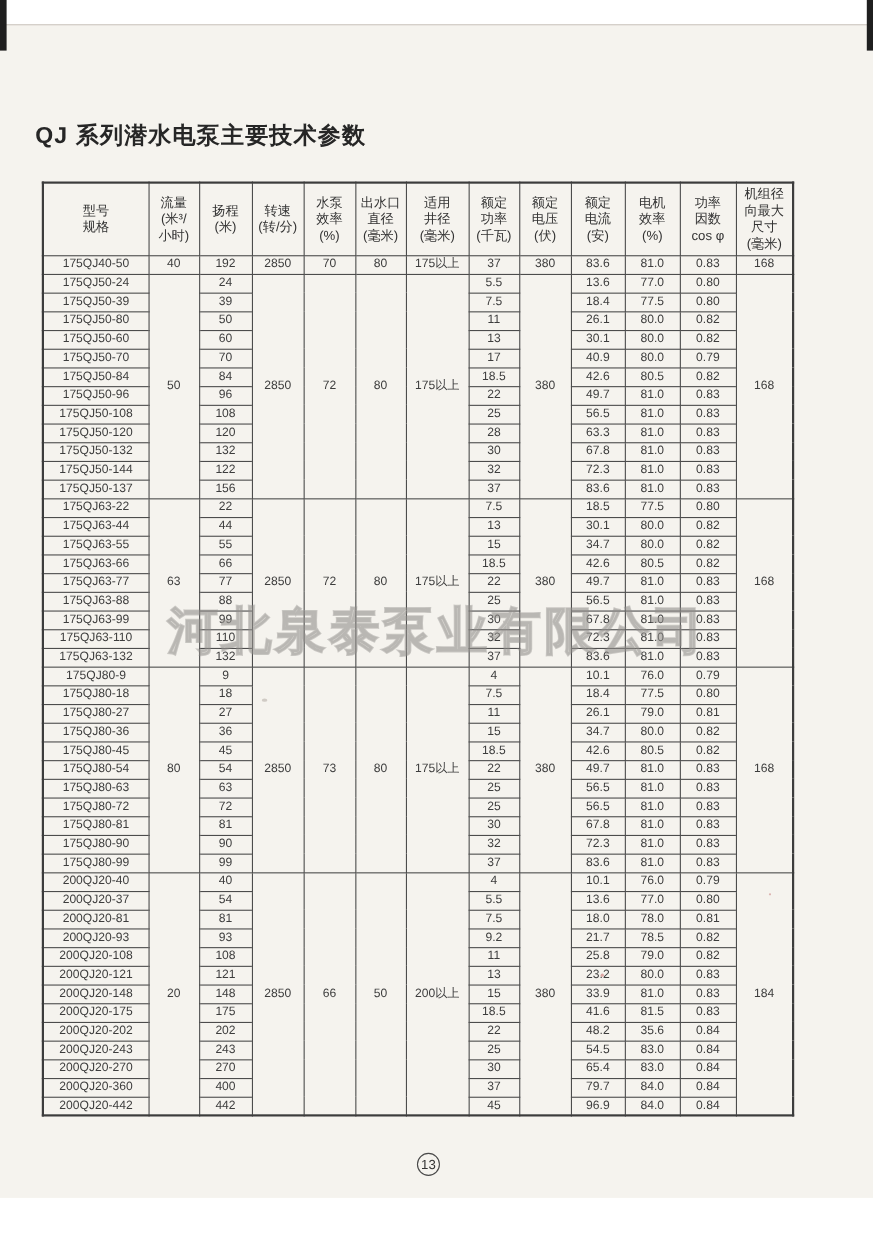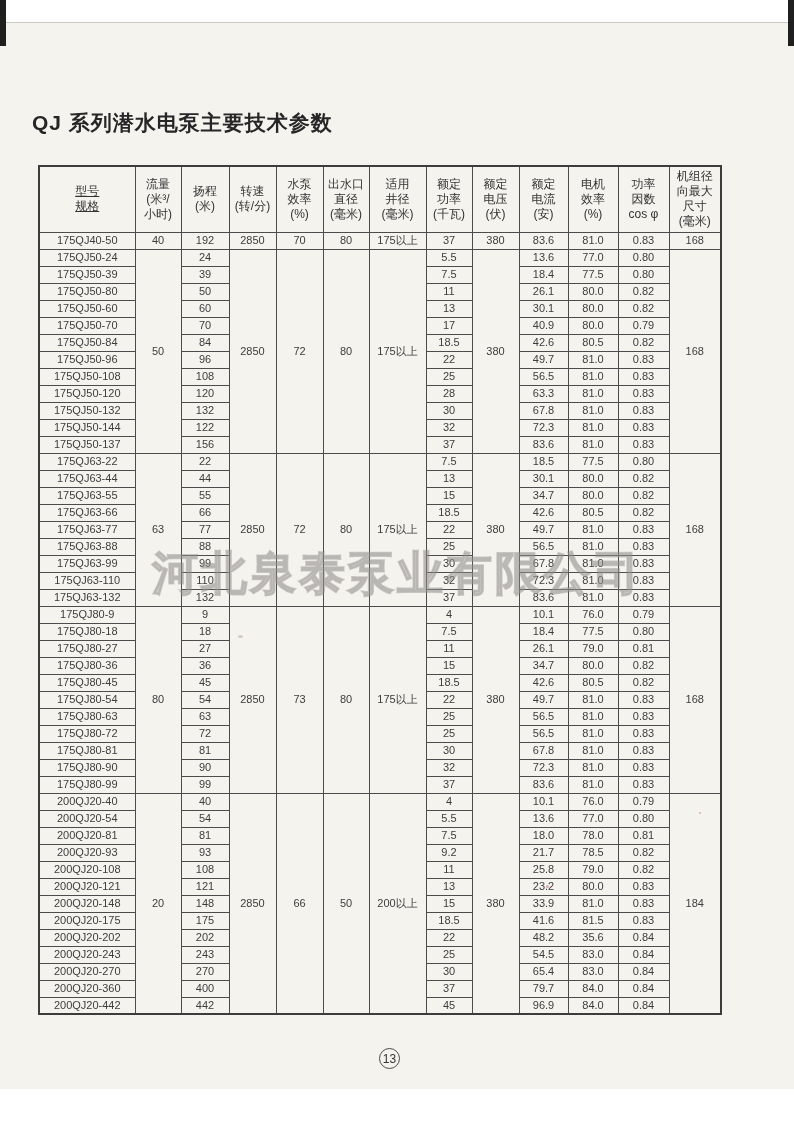--- a/index.html
+++ b/index.html
@@ -29,21 +29,21 @@
   }
   table.spec th, table.spec td{
     border:1px solid #4c4c4c;text-align:center;vertical-align:middle;
     padding:0;overflow:hidden;
   }
   table.spec thead tr{height:66px;}
   table.spec th{font-weight:normal;font-size:12px;line-height:1.25;color:#333;}
   table.spec tbody tr{height:17px;}
   table.spec td{font-size:11px;line-height:1;white-space:nowrap;color:#3d3d3d;}
   .hwrap{display:flex;flex-direction:column;justify-content:center;height:100%;}
-  .hwrap.spread{justify-content:flex-start;padding:7px 0;box-sizing:border-box;text-decoration:underline;}
+  .hwrap.spread{justify-content:flex-start;padding:7px 0;box-sizing:border-box;}
   .watermark{
     position:absolute;top:520px;left:0;width:100%;text-align:center;
     font-size:46px;font-weight:bold;letter-spacing:3px;white-space:nowrap;
     color:rgba(158,155,150,0.34);
     -webkit-text-stroke:1.5px rgba(140,138,134,0.40);
     z-index:4;pointer-events:none;
   }
   .pageno{
     position:absolute;left:379px;top:1025px;width:21px;height:21px;
     border:1.5px solid #4a4a4a;border-radius:50%;
@@ -475,21 +475,21 @@
           <td rowspan="13">50</td>
           <td rowspan="13">200以上</td>
           <td>4</td>
           <td rowspan="13">380</td>
           <td>10.1</td>
           <td>76.0</td>
           <td>0.79</td>
           <td rowspan="13">184</td>
         </tr>
         <tr>
-          <td>200QJ20-54</td>
+          <td>200QJ20-37</td>
           <td>54</td>
           <td>5.5</td>
           <td>13.6</td>
           <td>77.0</td>
           <td>0.80</td>
         </tr>
         <tr>
           <td>200QJ20-81</td>
           <td>81</td>
           <td>7.5</td>

